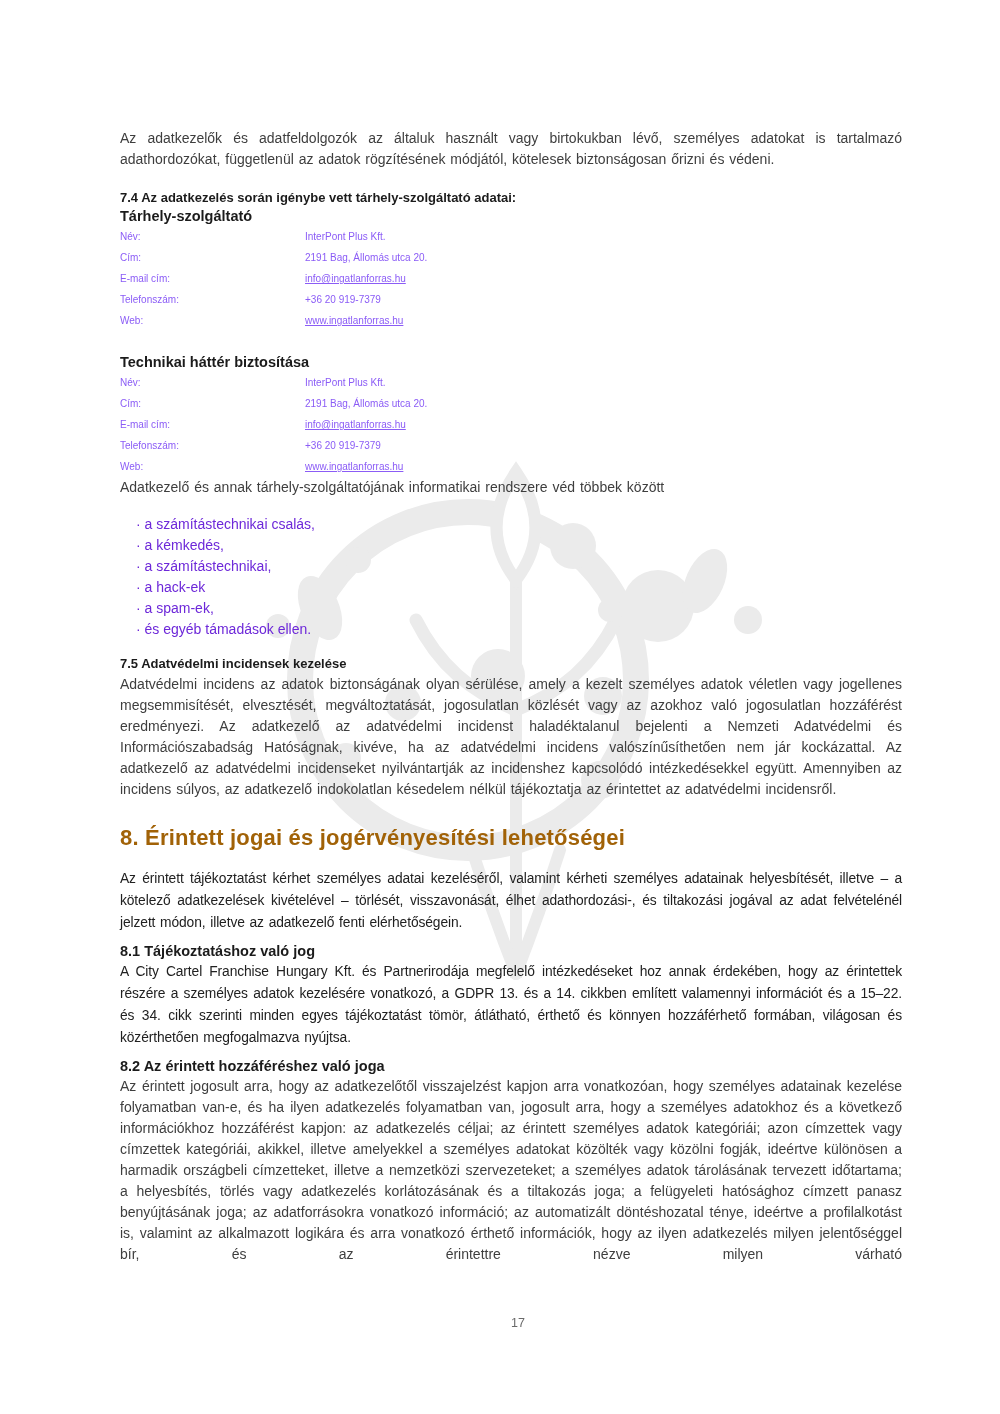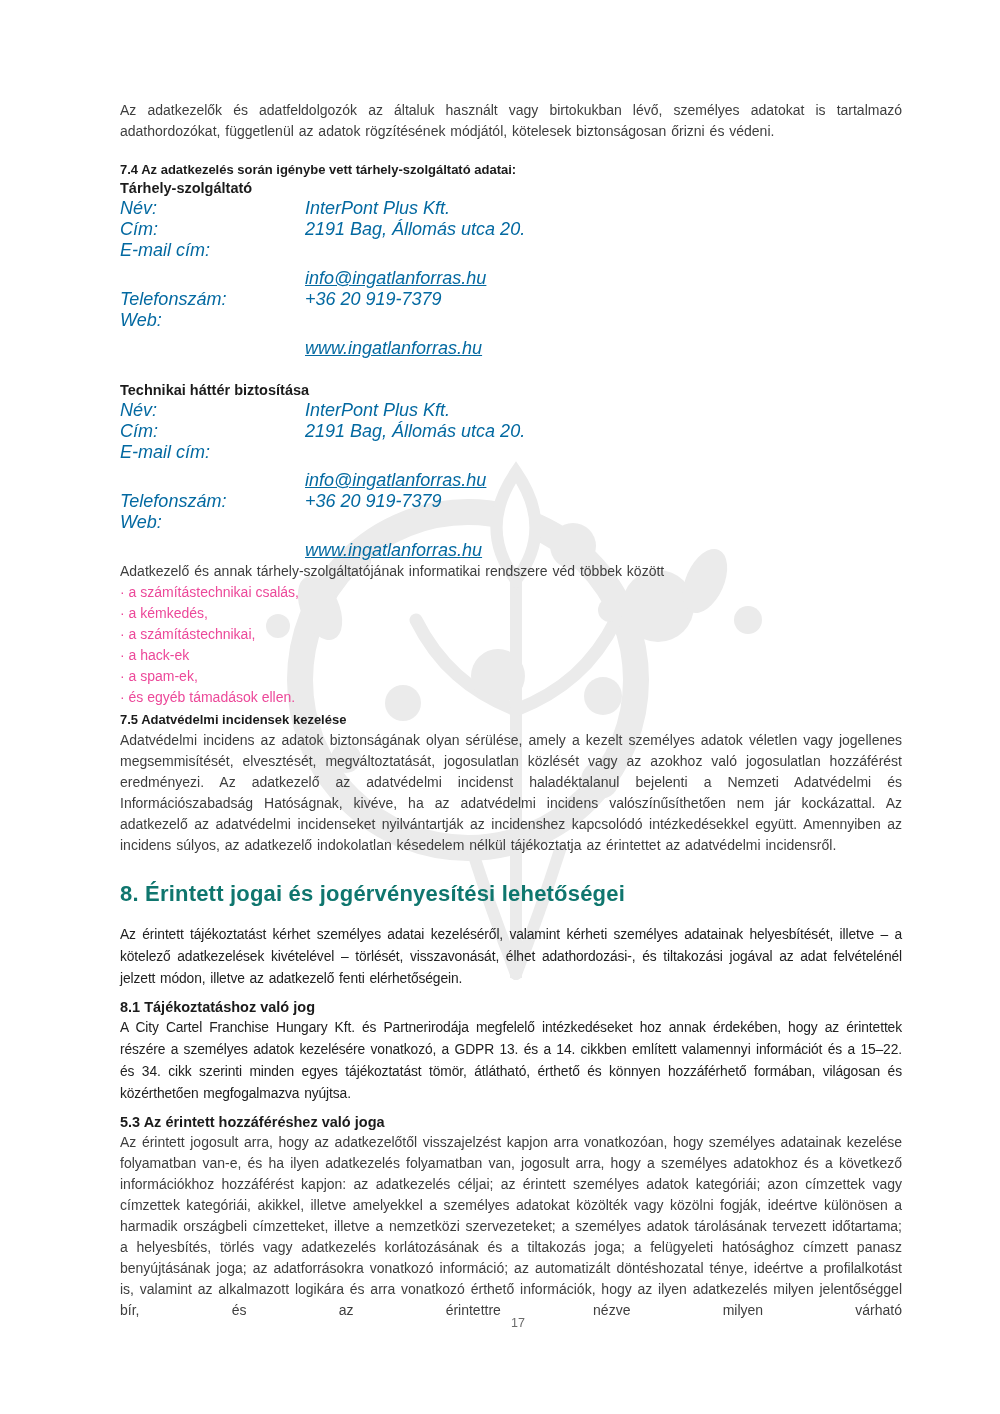--- a/index.html
+++ b/index.html
@@ -17,21 +17,21 @@
     left:258px;
     top:458px;
     width:520px;
     height:545px;
     z-index:0;
     pointer-events:none;
   }
   .content{
     position:absolute;
     left:120px;
-    top:100px;
+    top:128px;
     width:782px;
     z-index:1;
   }
   p.body{
     font-size:14px;
     line-height:21px;
     text-align:justify;
     word-spacing:1px;
     margin:0;
     color:#3e3e3e;
@@ -42,35 +42,35 @@
     color:#1b1b1b;
     margin:20px 0 3px 0;
   }
   h3.sub{
     font-size:14.5px;
     font-weight:700;
     color:#1b1b1b;
     margin:0 0 2px 0;
   }
   h3.sub.gap{margin-top:23px;}
-  .crow{display:flex;font-size:18px;line-height:21px;color:#0369a1;font-style:italic;}
+  .crow{display:flex;font-size:10px;line-height:21px;color:#8b5cf6;}
   .crow .lbl{width:185px;flex:0 0 185px;}
   .crow .val{flex:1;}
-  .u{text-decoration:underline;margin-top:28px;}
+  .u{text-decoration:underline;}
   .intro2{margin-top:15px;text-align:left;}
   ul.bullets{
     list-style:none;
-    margin:0;padding:0;
-    font-size:14px;line-height:21px;color:#ec4899;
+    margin:16px;padding:0;
+    font-size:14px;line-height:21px;color:#6d28d9;
   }
   h2.s75{margin-top:4px;}
   h1.big{
     font-size:22px;
     font-weight:800;
-    color:#0f766e;
+    color:#a16207;
     margin:25px 0 0 0;
     letter-spacing:0.2px;
   }
   p.cond{
     font-size:13.8px;
     line-height:22px;
     text-align:justify;
     color:#212121;
     letter-spacing:-0.1px;
     word-spacing:1px;
@@ -181,20 +181,20 @@
 
     <h2 class="section s75">7.5 Adatvédelmi incidensek kezelése</h2>
     <p class="body">Adatvédelmi incidens az adatok biztonságának olyan sérülése, amely a kezelt személyes adatok véletlen vagy jogellenes megsemmisítését, elvesztését, megváltoztatását, jogosulatlan közlését vagy az azokhoz való jogosulatlan hozzáférést eredményezi. Az adatkezelő az adatvédelmi incidenst haladéktalanul bejelenti a Nemzeti Adatvédelmi és Információszabadság Hatóságnak, kivéve, ha az adatvédelmi incidens valószínűsíthetően nem jár kockázattal. Az adatkezelő az adatvédelmi incidenseket nyilvántartják az incidenshez kapcsolódó intézkedésekkel együtt. Amennyiben az incidens súlyos, az adatkezelő indokolatlan késedelem nélkül tájékoztatja az érintettet az adatvédelmi incidensről.</p>
 
     <h1 class="big">8. Érintett jogai és jogérvényesítési lehetőségei</h1>
     <p class="cond s8body">Az érintett tájékoztatást kérhet személyes adatai kezeléséről, valamint kérheti személyes adatainak helyesbítését, illetve – a kötelező adatkezelések kivételével – törlését, visszavonását, élhet adathordozási-, és tiltakozási jogával az adat felvételénél jelzett módon, illetve az adatkezelő fenti elérhetőségein.</p>
 
     <h3 class="sub s81">8.1 Tájékoztatáshoz való jog</h3>
     <p class="cond">A City Cartel Franchise Hungary Kft. és Partnerirodája megfelelő intézkedéseket hoz annak érdekében, hogy az érintettek részére a személyes adatok kezelésére vonatkozó, a GDPR 13. és a 14. cikkben említett valamennyi információt és a 15–22. és 34. cikk szerinti minden egyes tájékoztatást tömör, átlátható, érthető és könnyen hozzáférhető formában, világosan és közérthetően megfogalmazva nyújtsa.</p>
 
-    <h3 class="sub s82">5.3 Az érintett hozzáféréshez való joga</h3>
+    <h3 class="sub s82">8.2 Az érintett hozzáféréshez való joga</h3>
     <p class="body lastjust">Az érintett jogosult arra, hogy az adatkezelőtől visszajelzést kapjon arra vonatkozóan, hogy személyes adatainak kezelése folyamatban van-e, és ha ilyen adatkezelés folyamatban van, jogosult arra, hogy a személyes adatokhoz és a következő információkhoz hozzáférést kapjon: az adatkezelés céljai; az érintett személyes adatok kategóriái; azon címzettek vagy címzettek kategóriái, akikkel, illetve amelyekkel a személyes adatokat közölték vagy közölni fogják, ideértve különösen a harmadik országbeli címzetteket, illetve a nemzetközi szervezeteket; a személyes adatok tárolásának tervezett időtartama; a helyesbítés, törlés vagy adatkezelés korlátozásának és a tiltakozás joga; a felügyeleti hatósághoz címzett panasz benyújtásának joga; az adatforrásokra vonatkozó információ; az automatizált döntéshozatal ténye, ideértve a profilalkotást is, valamint az alkalmazott logikára és arra vonatkozó érthető információk, hogy az ilyen adatkezelés milyen jelentőséggel bír, és az érintettre nézve milyen várható</p>
 
   </div>
 
   <div class="footer">17</div>
 
 </div>
 
 </body></html>

